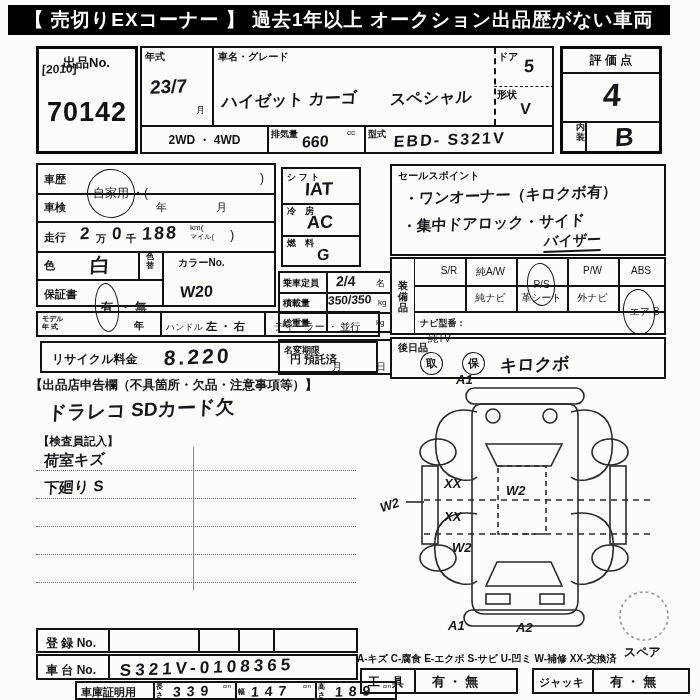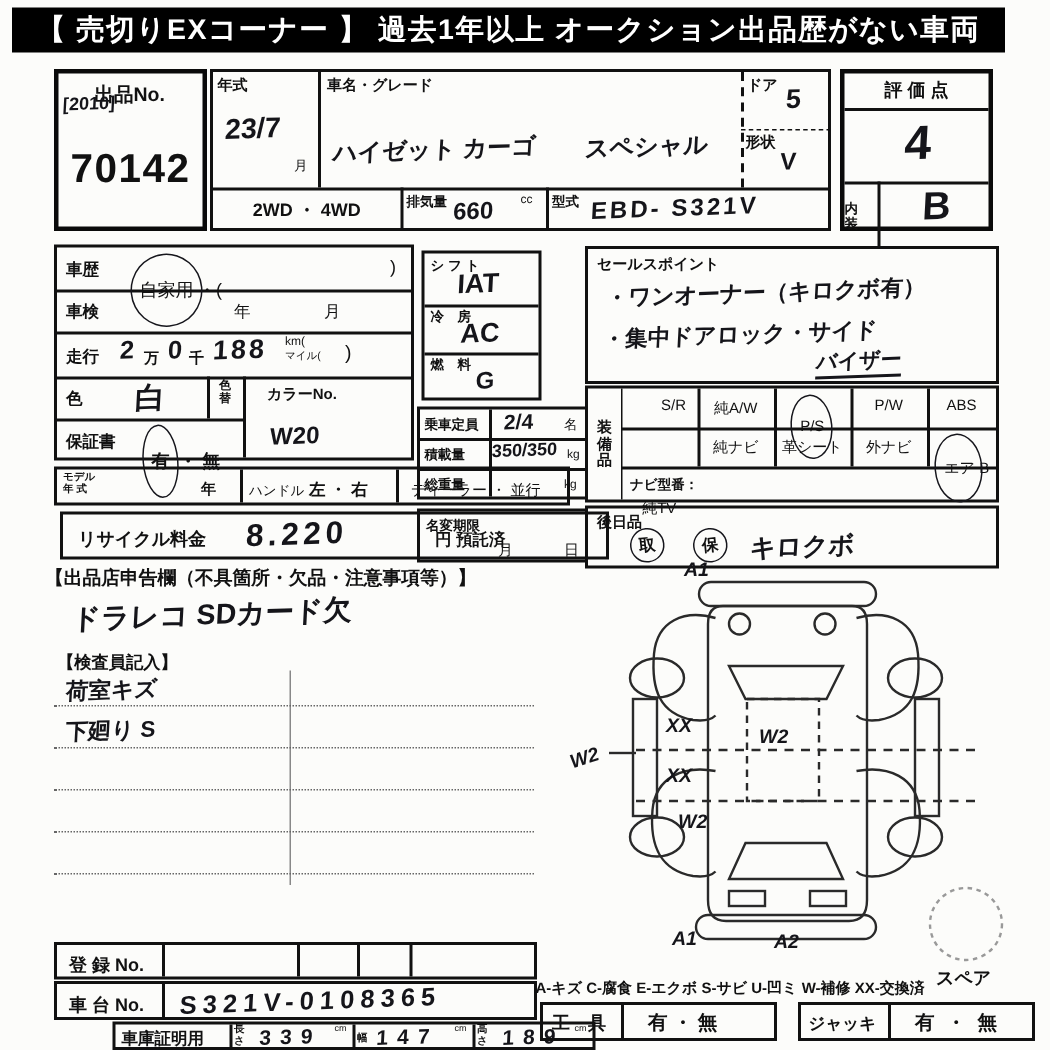--- a/index.html
+++ b/index.html
@@ -63,21 +63,21 @@
     <span class="abs" style="left:205px;top:80px;font-size:8px;">cc</span>
     <span class="abs hw" style="left:160px;top:85px;font-size:16px;">660</span>
     <span class="abs lbl" style="left:226px;top:80px;font-size:9px;">型式</span>
     <span class="abs hw" style="left:252px;top:83px;font-size:16px;letter-spacing:2px;">EBD- S321V</span>
   </div>
 
   <div class="bx3" style="left:560px;top:46px;width:102px;height:108px;">
     <div class="abs" style="left:0;top:0;width:96px;height:20px;border-bottom:2px solid #111;text-align:center;font-size:12px;font-weight:bold;padding-top:3px;">評 価 点</div>
     <span class="abs hw" style="left:40px;top:28px;font-size:32px;">4</span>
     <div class="abs" style="left:0;top:72px;width:96px;height:30px;border-top:2px solid #111;"></div>
-    <div class="abs" style="left:0;top:72px;width:22px;height:30px;border-right:2px solid #111;font-size:9px;font-weight:bold;text-align:left;padding-top:14px;">
+    <div class="abs" style="left:0;top:72px;width:22px;height:30px;border-right:2px solid #111;font-size:9px;font-weight:bold;text-align:right;padding-top:2px;">
       <span class="stack">内装</span>
     </div>
     <span class="abs hw" style="left:52px;top:73px;font-size:26px;">B</span>
   </div>
 
   <div class="bx" style="left:36px;top:163px;width:240px;height:144px;">
     <div class="hl" style="left:0;top:28px;width:236px;"></div>
     <div class="hl" style="left:0;top:56px;width:236px;"></div>
     <div class="hl" style="left:0;top:86px;width:236px;"></div>
     <div class="hl" style="left:0;top:114px;width:124px;"></div>
@@ -185,21 +185,21 @@
     <span class="abs" style="left:4px;top:2px;font-size:7px;line-height:1.2;font-weight:bold;">
       <span>モデル</span><br>
       <span>年 式</span>
     </span>
     <span class="abs" style="left:96px;top:6px;font-size:10px;font-weight:bold;">年</span>
     <span class="abs" style="left:128px;top:8px;font-size:9px;">ハンドル</span>
     <span class="abs lbl" style="left:168px;top:6px;font-size:11px;">左 ・ 右</span>
     <span class="abs" style="left:236px;top:7px;font-size:10px;">ディーラー ・ 並行</span>
   </div>
 
-  <div class="bx" style="left:40px;top:341px;width:366px;height:32px;border-width:2.5px;">
+  <div class="bx" style="left:40px;top:341px;width:338px;height:32px;border-width:2.5px;">
     <span class="abs lbl" style="left:10px;top:8px;font-size:12px;">リサイクル料金</span>
     <span class="abs hw" style="left:122px;top:2px;font-size:21px;letter-spacing:3px;">8.220</span>
     <span class="abs lbl" style="left:248px;top:9px;font-size:11px;">円 預託済</span>
   </div>
 
   <span class="abs lbl" style="left:30px;top:377px;font-size:12.5px;">【出品店申告欄（不具箇所・欠品・注意事項等）】</span>
   <span class="abs hw" style="left:48px;top:397px;font-size:19px;">ドラレコ SDカード欠</span>
 
   <span class="abs lbl" style="left:38px;top:434px;font-size:11.5px;">【検査員記入】</span>
   <div class="abs" style="left:36px;top:447px;width:320px;height:143px;">
@@ -285,20 +285,20 @@
   </svg>
 
   <span class="abs lbl" style="left:357px;top:652px;font-size:10px;">A-キズ C-腐食 E-エクボ S-サビ U-凹ミ W-補修 XX-交換済</span>
 
   <div class="abs" style="left:360px;top:668px;width:332px;height:28px;">
     <div class="bx" style="left:0;top:0;width:158px;height:26px;">
       <div class="vl" style="left:52px;top:0;height:22px;width:2px;"></div>
       <span class="abs lbl" style="left:6px;top:4px;font-size:12px;">工　具</span>
       <span class="abs lbl" style="left:70px;top:3px;font-size:13px;">有 ・ 無</span>
     </div>
-    <div class="bx" style="left:172px;top:0;width:158px;height:26px;font-family:Liberation Mono, monospace;">
+    <div class="bx" style="left:172px;top:0;width:158px;height:26px;">
       <div class="vl" style="left:58px;top:0;height:22px;width:2px;"></div>
       <span class="abs lbl" style="left:5px;top:5px;font-size:11px;">ジャッキ</span>
       <span class="abs lbl" style="left:76px;top:3px;font-size:13px;">有 ・ 無</span>
     </div>
   </div>
 
 </div>
 
 </body></html>

